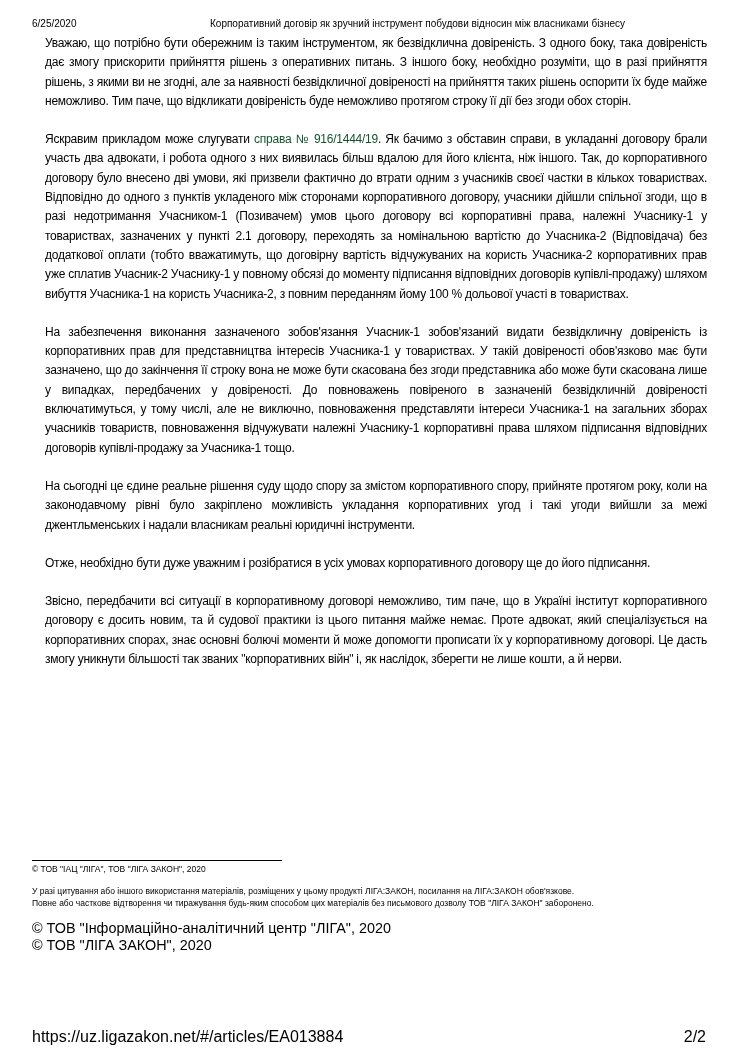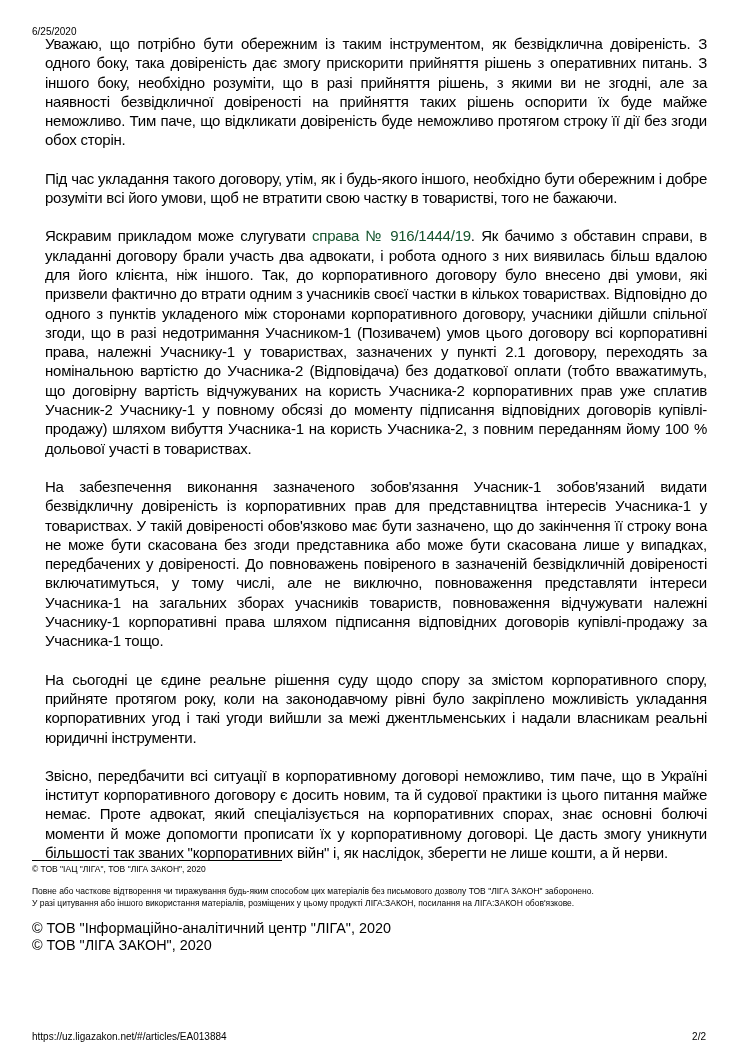--- a/index.html
+++ b/index.html
@@ -21,37 +21,36 @@
       left: 32px;
       right: 32px;
       height: 14px;
       font-size: 10px;
       line-height: 14px;
     }
     .print-header .date {
       position: absolute;
       left: 0;
       top: 0;
-      margin-top: 8px;
     }
     .print-header .doc-title {
       position: absolute;
       left: 178px;
       top: 0;
       white-space: nowrap;
     }
     .content {
       position: absolute;
       top: 34px;
       left: 45px;
       width: 662px;
     }
     .content p {
       margin: 0 0 19px 0;
-      font-size: 15px;
+      font-size: 12px;
       line-height: 19.3px;
       text-align: justify;
       letter-spacing: -0.25px;
     }
     .content a.case-link {
       color: #14532d;
       text-decoration: none;
     }
     .footnote-area {
       position: absolute;
@@ -84,55 +83,56 @@
     }
     .copyright-block div {
       margin: 0;
     }
     .print-footer {
       position: absolute;
       top: 1030px;
       left: 32px;
       right: 32px;
       height: 14px;
-      font-size: 10px;
+      font-size: 16px;
       line-height: 14px;
     }
     .print-footer .url {
       position: absolute;
       left: 0;
       top: 0;
     }
     .print-footer .page-num {
       position: absolute;
       right: 12px;
       top: 0;
     }
   </style>
 </head>
 <body>
 
 <div class="print-header">
   <span class="date">6/25/2020</span>
+  <span class="doc-title">Корпоративний договір як зручний інструмент побудови відносин між власниками бізнесу</span>
 </div>
 
 <div class="content">
   <p>Уважаю, що потрібно бути обережним із таким інструментом, як безвідклична довіреність. З одного боку, така довіреність дає змогу прискорити прийняття рішень з оперативних питань. З іншого боку, необхідно розуміти, що в разі прийняття рішень, з якими ви не згодні, але за наявності безвідкличної довіреності на прийняття таких рішень оспорити їх буде майже неможливо. Тим паче, що відкликати довіреність буде неможливо протягом строку її дії без згоди обох сторін.</p>
-  <p>Під час укладання такого договору, утім, як і будь-якого іншого, необхідно бути обережним і добре розуміти всі його умови, щоб не втратити свою частку в товаристві, того не бажаючи.</p>
   <p><span>Яскравим прикладом може слугувати </span><a class="case-link">справа № 916/1444/19</a><span>. Як бачимо з обставин справи, в укладанні договору брали участь два адвокати, і робота одного з них виявилась більш вдалою для його клієнта, ніж іншого. Так, до корпоративного договору було внесено дві умови, які призвели фактично до втрати одним з учасників своєї частки в кількох товариствах. Відповідно до одного з пунктів укладеного між сторонами корпоративного договору, учасники дійшли спільної згоди, що в разі недотримання Учасником-1 (Позивачем) умов цього договору всі корпоративні права, належні Учаснику-1 у товариствах, зазначених у пункті 2.1 договору, переходять за номінальною вартістю до Учасника-2 (Відповідача) без додаткової оплати (тобто вважатимуть, що договірну вартість відчужуваних на користь Учасника-2 корпоративних прав уже сплатив Учасник-2 Учаснику-1 у повному обсязі до моменту підписання відповідних договорів купівлі-продажу) шляхом вибуття Учасника-1 на користь Учасника-2, з повним переданням йому 100 % дольової участі в товариствах.</span></p>
   <p>На забезпечення виконання зазначеного зобов'язання Учасник-1 зобов'язаний видати безвідкличну довіреність із корпоративних прав для представництва інтересів Учасника-1 у товариствах. У такій довіреності обов'язково має бути зазначено, що до закінчення її строку вона не може бути скасована без згоди представника або може бути скасована лише у випадках, передбачених у довіреності. До повноважень повіреного в зазначеній безвідкличній довіреності включатимуться, у тому числі, але не виключно, повноваження представляти інтереси Учасника-1 на загальних зборах учасників товариств, повноваження відчужувати належні Учаснику-1 корпоративні права шляхом підписання відповідних договорів купівлі-продажу за Учасника-1 тощо.</p>
   <p>На сьогодні це єдине реальне рішення суду щодо спору за змістом корпоративного спору, прийняте протягом року, коли на законодавчому рівні було закріплено можливість укладання корпоративних угод і такі угоди вийшли за межі джентльменських і надали власникам реальні юридичні інструменти.</p>
+  <p>Отже, необхідно бути дуже уважним і розібратися в усіх умовах корпоративного договору ще до його підписання.</p>
   <p>Звісно, передбачити всі ситуації в корпоративному договорі неможливо, тим паче, що в Україні інститут корпоративного договору є досить новим, та й судової практики із цього питання майже немає. Проте адвокат, який спеціалізується на корпоративних спорах, знає основні болючі моменти й може допомогти прописати їх у корпоративному договорі. Це дасть змогу уникнути більшості так званих "корпоративних війн" і, як наслідок, зберегти не лише кошти, а й нерви.</p>
 </div>
 
 <div class="footnote-area">
   <div class="footnote-rule"></div>
   <div class="footnote-copy">© ТОВ "ІАЦ "ЛІГА", ТОВ "ЛІГА ЗАКОН", 2020</div>
+  <div class="legal-note">У разі цитування або іншого використання матеріалів, розміщених у цьому продукті ЛІГА:ЗАКОН, посилання на ЛІГА:ЗАКОН обов'язкове.</div>
   <div class="legal-note">Повне або часткове відтворення чи тиражування будь-яким способом цих матеріалів без письмового дозволу ТОВ "ЛІГА ЗАКОН" заборонено.</div>
-  <div class="legal-note">У разі цитування або іншого використання матеріалів, розміщених у цьому продукті ЛІГА:ЗАКОН, посилання на ЛІГА:ЗАКОН обов'язкове.</div>
 </div>
 
 <div class="copyright-block">
   <div>© ТОВ "Інформаційно-аналітичний центр "ЛІГА", 2020</div>
   <div>© ТОВ "ЛІГА ЗАКОН", 2020</div>
 </div>
 
 <div class="print-footer">
   <span class="url">https://uz.ligazakon.net/#/articles/EA013884</span>
   <span class="page-num">2/2</span>

